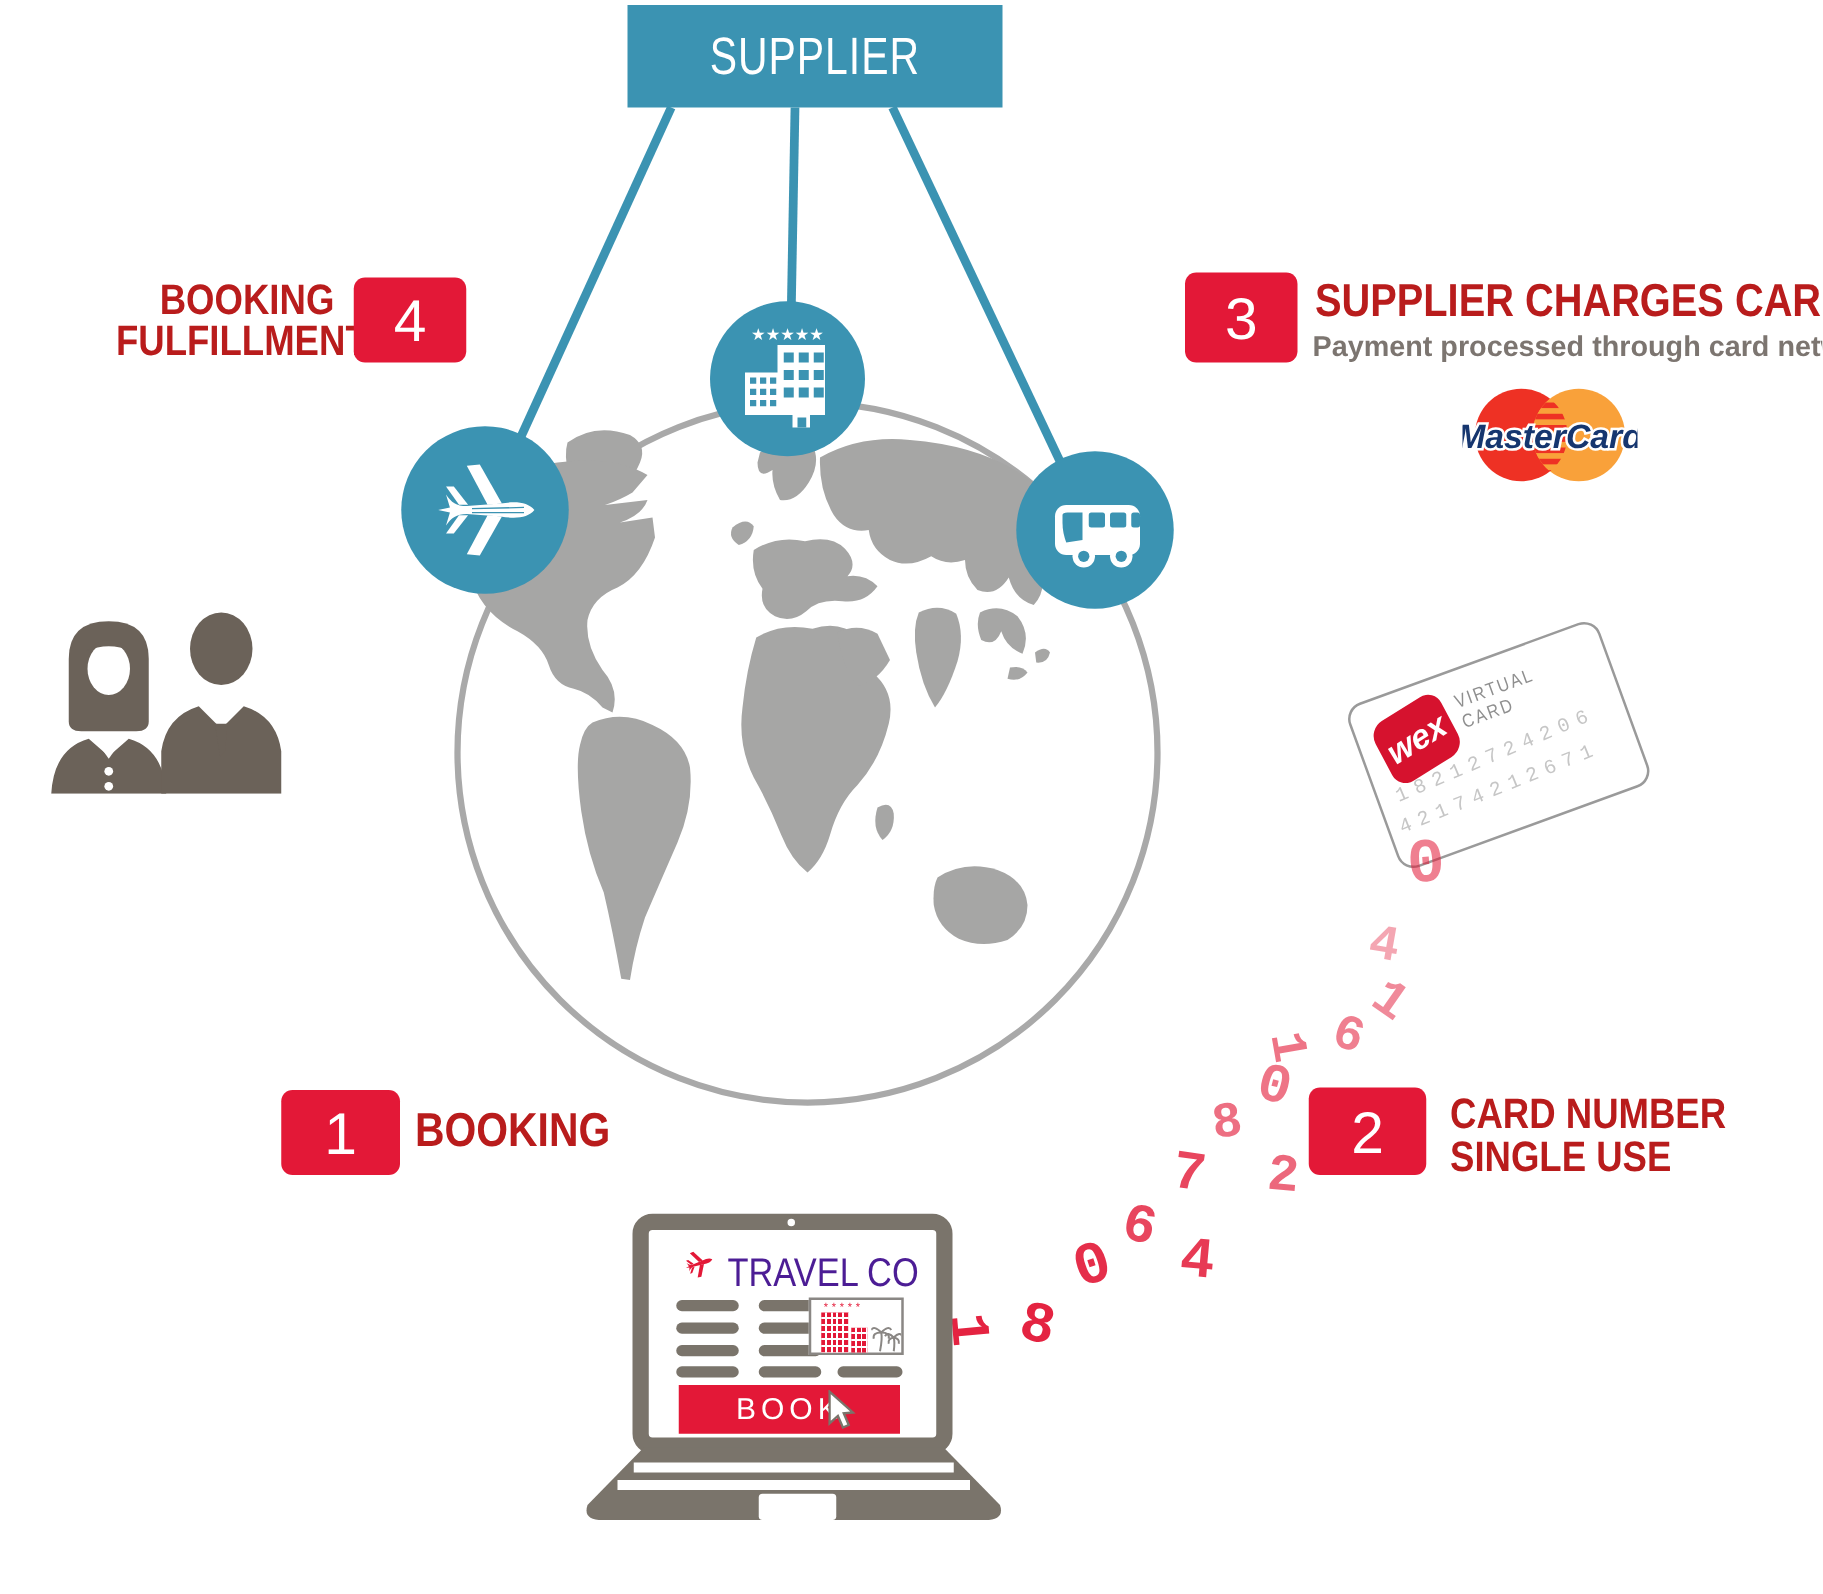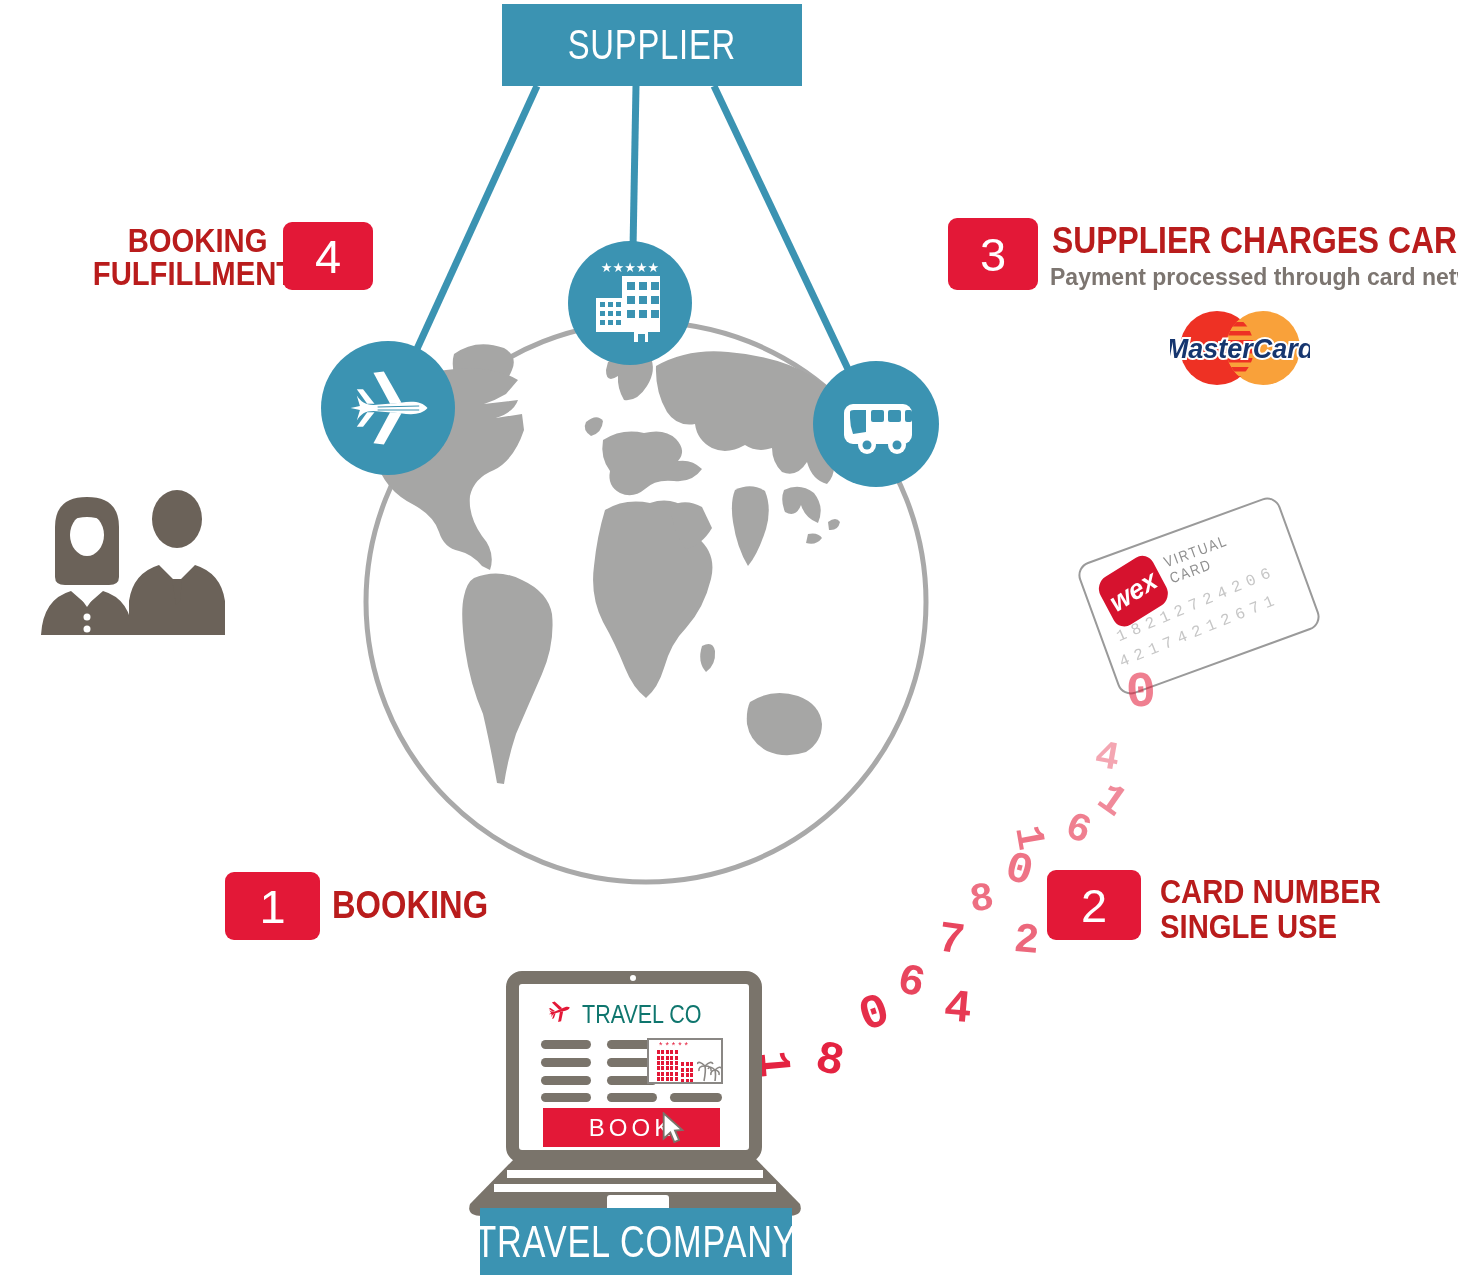--- a/index.html
+++ b/index.html
@@ -247,21 +247,21 @@
 
   <svg class="abs" style="left:543px;top:996px" width="32" height="30" viewBox="0 0 100 100">
     <g fill="#e31837" transform="rotate(-18 50 50)">
       <path d="M88,50 C83,44 74,43 62,45 L36,47 C28,47 24,44 20,38 L23,48 L14,50 L23,52 L20,62 C24,56 28,53 36,53 L62,55 C74,57 83,56 88,50 Z"></path>
       <path d="M52,46 L36,16 L46,15 L63,45 Z"></path>
       <path d="M52,54 L36,84 L46,85 L63,55 Z"></path>
       <path d="M30,46 L20,32 L26,32 L37,46 Z"></path>
       <path d="M30,54 L20,68 L26,68 L37,54 Z"></path>
     </g>
   </svg>
-  <div class="abs" style="left:582px;top:1000px;font-size:25px;color:#0f766e;white-space:nowrap;">
+  <div class="abs" style="left:582px;top:1000px;font-size:32px;color:#4c1d95;white-space:nowrap;">
     <span class="condL">TRAVEL CO</span>
   </div>
 
   <div class="bar" style="left:541px;top:1040px;width:50px;"></div>
   <div class="bar" style="left:541px;top:1058px;width:50px;"></div>
   <div class="bar" style="left:541px;top:1076px;width:50px;"></div>
   <div class="bar" style="left:541px;top:1093px;width:50px;"></div>
   <div class="bar" style="left:607px;top:1040px;width:50px;"></div>
   <div class="bar" style="left:607px;top:1058px;width:50px;"></div>
   <div class="bar" style="left:607px;top:1076px;width:50px;"></div>
@@ -297,17 +297,14 @@
     <path d="M1,1 L1,20 L6,15.5 L9,22.5 L12.5,21 L9.5,14 L15,13.5 Z" fill="#ffffff" stroke="#7a746b" stroke-width="1.4"></path>
   </svg>
 
   <svg class="abs" style="left:440px;top:1158px" width="390" height="66" viewBox="0 0 390 66">
     <path d="M75,0 H315 L360,46 Q364,58 348,58 H42 Q26,58 30,46 Z" fill="#7a746b"></path>
     <rect x="67" y="12" width="256" height="8" fill="#ffffff"></rect>
     <rect x="54" y="26" width="282" height="8" fill="#ffffff"></rect>
     <rect x="167" y="37" width="62" height="21" rx="3" fill="#ffffff"></rect>
   </svg>
 
-  <div class="banner" style="left:480px;top:1208px;width:312px;height:67px;font-size:44px;">
-    <span class="cond">TRAVEL COMPANY</span>
-  </div>
 
 </div>
 
 </body></html>

